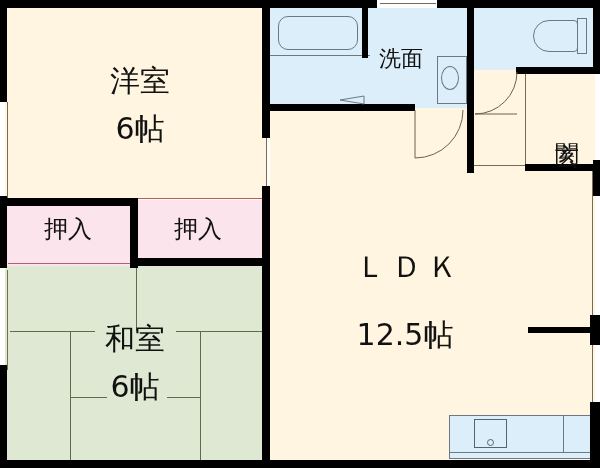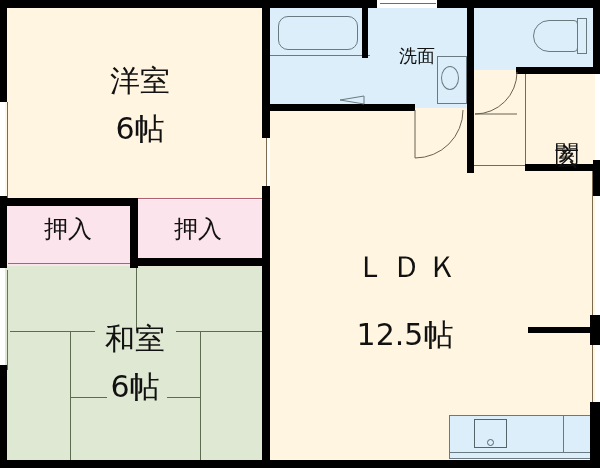--- a/index.html
+++ b/index.html
@@ -95,18 +95,18 @@
 
 <div class="label" style="left:90px;top:64px;width:100px;font-size:30px;">洋室</div>
 <div class="label" style="left:90px;top:112px;width:100px;font-size:30px;">6帖</div>
 
 <div class="label" style="left:18px;top:216px;width:100px;font-size:24px;">押入</div>
 <div class="label" style="left:148px;top:216px;width:100px;font-size:24px;">押入</div>
 
 <div class="label" style="left:85px;top:322px;width:100px;font-size:30px;">和室</div>
 <div class="label" style="left:85px;top:370px;width:100px;font-size:30px;">6帖</div>
 
-<div class="label" style="left:388px;top:46px;width:58px;font-size:18px;">洗面</div>
+<div class="label" style="left:372px;top:46px;width:58px;font-size:22px;">洗面</div>
 
 <div class="label" style="left:540px;top:88px;width:40px;font-size:24px;writing-mode:vertical-rl;height:72px;">玄関</div>
 
 <div class="label" style="left:340px;top:250px;width:140px;font-size:30px;letter-spacing:6px;text-align:center;">ＬＤＫ</div>
 <div class="label" style="left:330px;top:318px;width:150px;font-size:30px;">12.5帖</div>
 
 </body></html>

